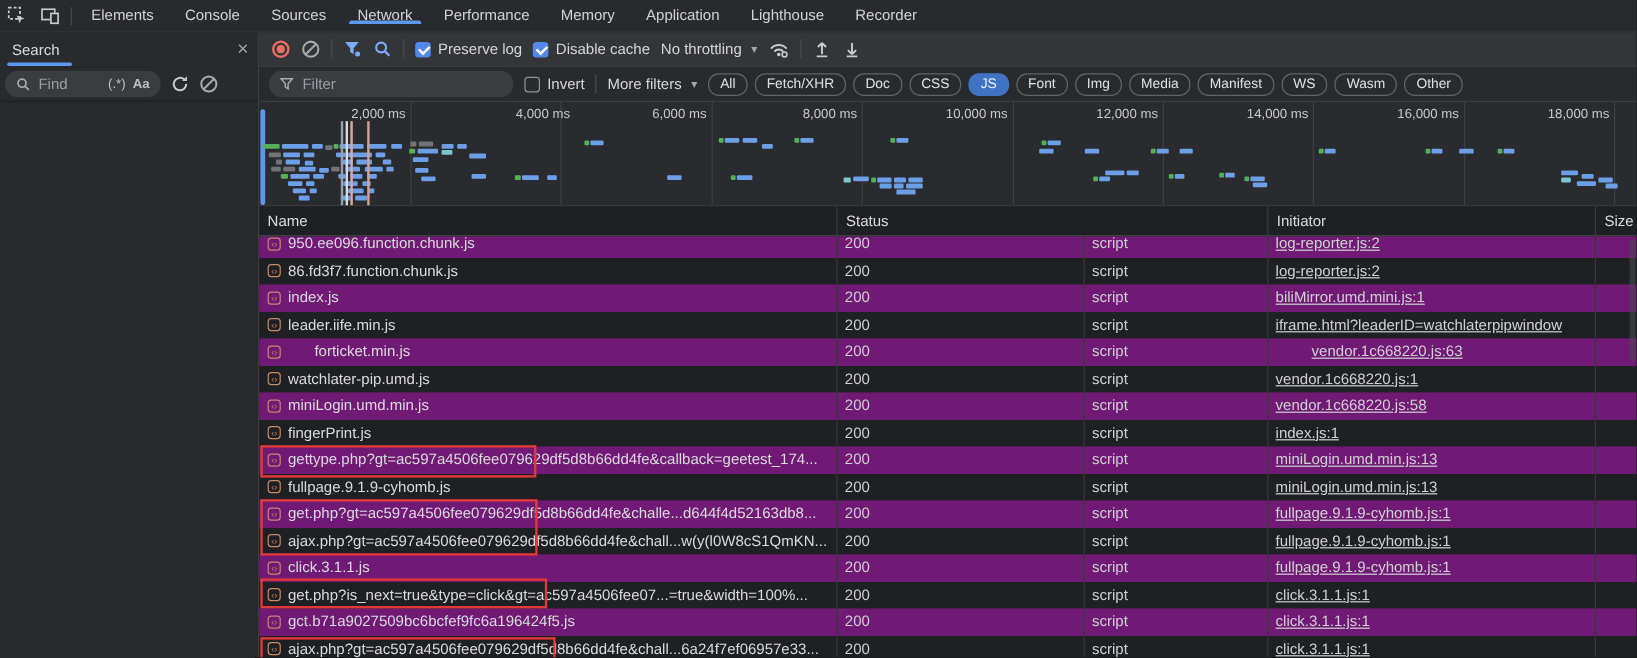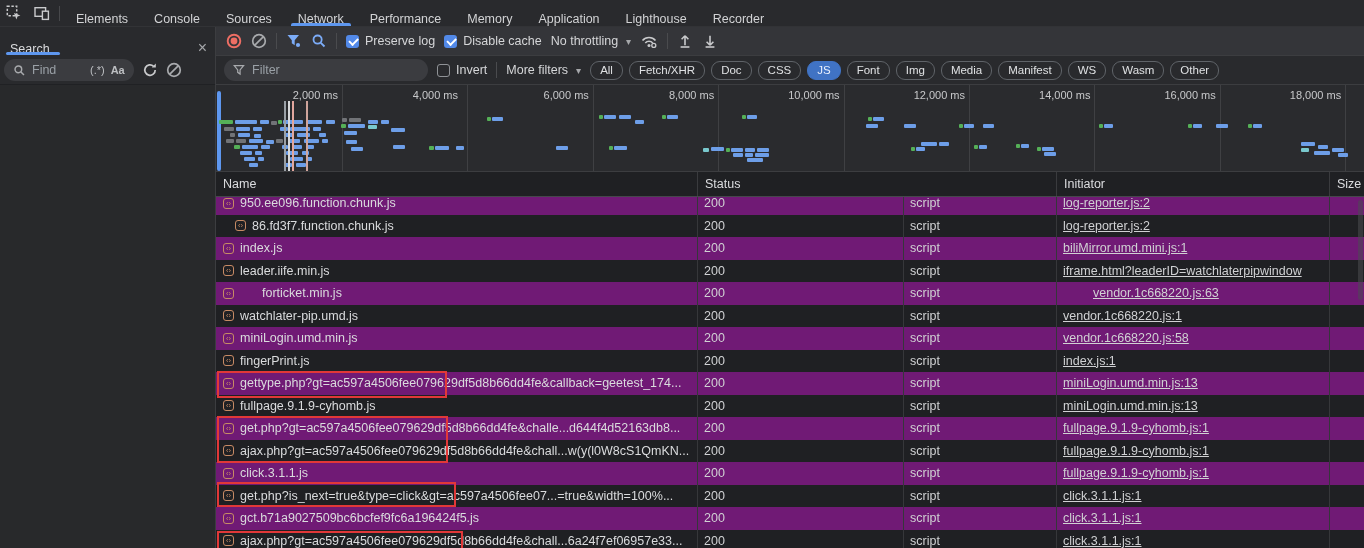--- a/index.html
+++ b/index.html
@@ -11,21 +11,21 @@
   .tabbar { position:absolute; left:0; top:0; right:0; height:27px; background:#292a2d;
             display:flex; align-items:stretch; border-bottom:1px solid #323336; }
   .icon-btn { width:28px; display:flex; align-items:center; justify-content:center; color:#c9cacc; }
   .tb-div { width:1px; height:15px; background:#47484b; align-self:center; margin:0 3px; }
   .tab { display:flex; align-items:center; padding:0 13px; color:#d2d3d5; position:relative; cursor:default; }
   .tab.active::after { content:""; position:absolute; left:6px; right:6px; bottom:0; height:3px;
                        background:#5e97ef; border-radius:2px 2px 0 0; }
 
   
   .search-head { position:absolute; left:0; top:27px; width:215px; height:29px; background:#292a2d;
-                 display:flex; align-items:flex-end; padding:0 8px; }
+                 display:flex; align-items:center; padding:0 8px; }
   .search-head .title { color:#dadbdd; position:relative; padding:0 2px; }
   .search-underline { position:absolute; left:6px; top:52px; width:54px; height:3px; background:#5e97ef; border-radius:2px; }
   .close-x { margin-left:auto; color:#a5a7aa; font-size:16px; line-height:1; }
   .net-toolbar { position:absolute; left:216px; top:27px; right:0; height:29px; background:#343539;
                  border-bottom:1px solid #3c3d40; display:flex; align-items:center; gap:9px; padding:0 10px; }
   .vr { width:1px; height:16px; background:#4a4b4e; }
   .cb { width:13px; height:13px; border-radius:3px; background:#5289e8; position:relative; flex:none; }
   .cb::after { content:""; position:absolute; left:2.5px; top:3px; width:6.5px; height:3.5px;
                border-left:2px solid #fff; border-bottom:2px solid #fff; transform:rotate(-45deg); }
   .cb.off { background:transparent; border:1.5px solid #8f9296; }
@@ -101,21 +101,21 @@
     </div>
     <div class="icon-btn">
       <span>
         <svg width="16" height="16" viewBox="0 0 16 16">
           <rect x="1" y="2.7" width="10.6" height="8.6" fill="none" stroke="#c9cacc" stroke-width="1.4"></rect>
           <rect x="8.4" y="6.2" width="6" height="8.2" fill="#292a2d" stroke="#c9cacc" stroke-width="1.4"></rect>
         </svg>
       </span>
     </div>
     <div class="tb-div"></div>
-    <div class="tabs" style="display:flex; align-items:flex-end; height:100%;">
+    <div class="tabs" style="display:flex; align-items:center; height:100%;">
         <div class="tab">Elements</div>
         <div class="tab">Console</div>
         <div class="tab">Sources</div>
         <div class="tab active">Network</div>
         <div class="tab">Performance</div>
         <div class="tab">Memory</div>
         <div class="tab">Application</div>
         <div class="tab">Lighthouse</div>
         <div class="tab">Recorder</div>
       </div>
@@ -251,21 +251,21 @@
 
   <div class="search-results"></div>
   <div class="vdiv"></div>
 
   <div class="right-panel">
     <div class="overview">
       <div class="grip"></div>
     <div class="gridline" style="left: 126px;"></div>
         <div class="tick" style="left: 36px;">2,000 ms</div>
         <div class="gridline" style="left: 251.4px;"></div>
-        <div class="tick" style="left: 156px;">4,000 ms</div>
+        <div class="tick" style="left: 173px;">4,000 ms</div>
         <div class="gridline" style="left: 376.8px;"></div>
         <div class="tick" style="left: 286.8px;">6,000 ms</div>
         <div class="gridline" style="left: 502.2px;"></div>
         <div class="tick" style="left: 412.2px;">8,000 ms</div>
         <div class="gridline" style="left: 627.6px;"></div>
         <div class="tick" style="left: 537.6px;">10,000 ms</div>
         <div class="gridline" style="left: 753px;"></div>
         <div class="tick" style="left: 663px;">12,000 ms</div>
         <div class="gridline" style="left: 878.4px;"></div>
         <div class="tick" style="left: 788.4px;">14,000 ms</div>
@@ -410,21 +410,21 @@
             <span>950.ee096.function.chunk.js</span>
           </div>
           <div class="cell" style="left: 481px; width: 206px;">200</div>
           <div class="cell" style="left: 687px; width: 153px;">script</div>
           <div class="cell" style="left: 840px; width: 273px;">
             <span class="init-link">log-reporter.js:2</span>
           </div>
           <div class="cell" style="left: 1113px; width: 35px;"></div>
         </div>
         <div class="row even">
-          <div class="cell name" style="left: 12px; width: 481px;">
+          <div class="cell name" style="left: 0px; width: 481px;">
             <span class="file-icon"></span>
             <span>86.fd3f7.function.chunk.js</span>
           </div>
           <div class="cell" style="left: 481px; width: 206px;">200</div>
           <div class="cell" style="left: 687px; width: 153px;">script</div>
           <div class="cell" style="left: 840px; width: 273px;">
             <span class="init-link">log-reporter.js:2</span>
           </div>
           <div class="cell" style="left: 1113px; width: 35px;"></div>
         </div>

